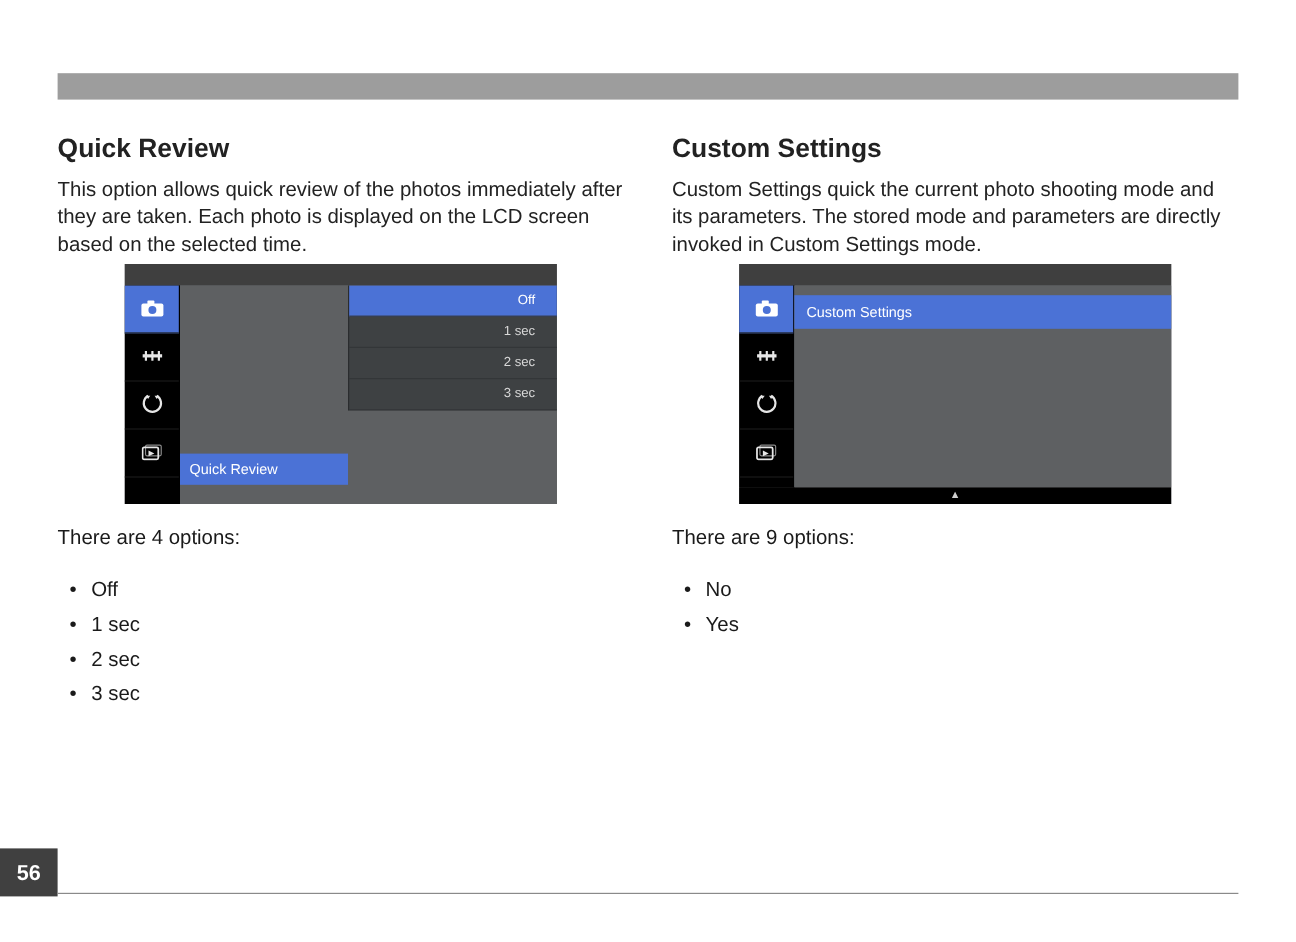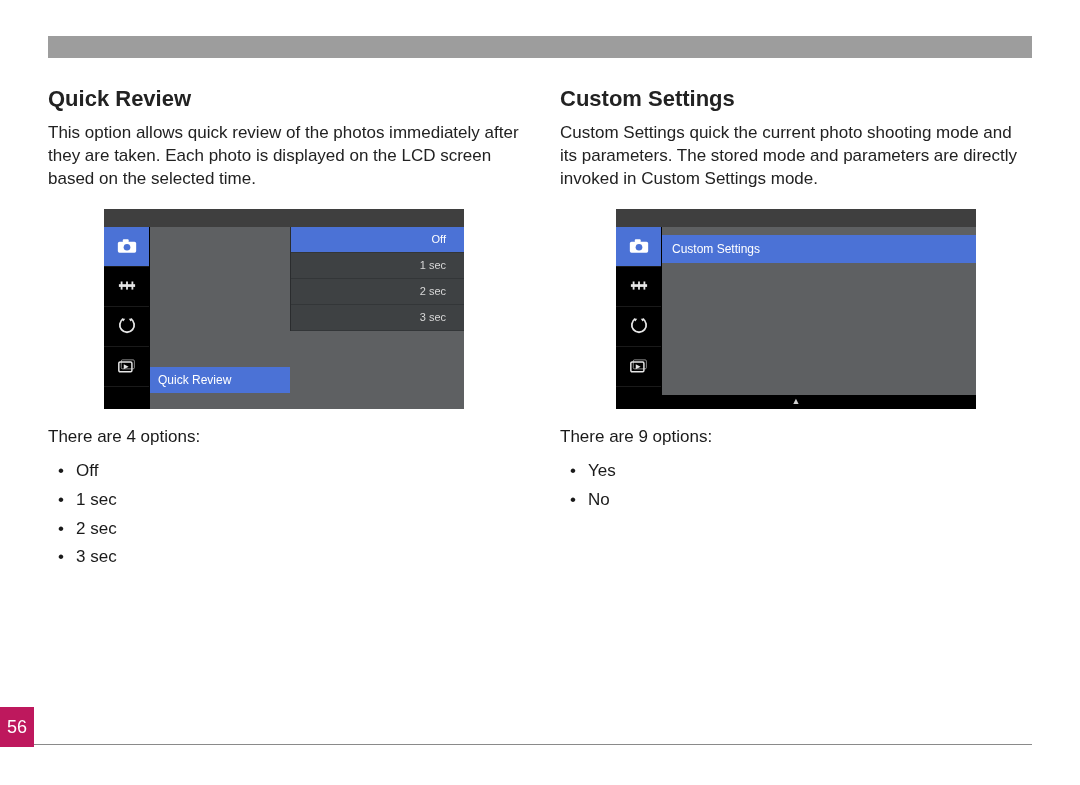--- a/index.html
+++ b/index.html
@@ -1,23 +1,23 @@
 <!DOCTYPE html>
 <html><head>
 <meta charset="utf-8">
 <style>
   * { box-sizing: border-box; margin: 0; padding: 0; }
   html, body { width: 1080px; height: 785px; background: #fff; font-family: "Segoe UI", "Lucida Sans", Arial, sans-serif; color: #1a1a1a; }
-  .page { position: relative; width: 1080px; height: 785px; padding: 36px 48px 40px 48px; }
+  .page { position: relative; width: 1080px; height: 785px; padding: 61px 48px 40px 48px; }
   .top-bar { height: 22px; background: #9d9d9d; width: 100%; margin-bottom: 28px; }
   .cols { display: flex; gap: 40px; }
   .col { flex: 1; min-width: 0; }
   h2 { font-size: 22px; font-weight: 600; color: #222; margin-bottom: 10px; }
-  p.body { font-size: 17px; line-height: 1.35; color: #222; margin-bottom: 18px; }
-  .options-intro { font-size: 17px; margin-top: 18px; margin-bottom: 10px; }
+  p.body { font-size: 17px; line-height: 1.35; color: #222; margin-bottom: 4px; }
+  .options-intro { font-size: 17px; margin-top: 18px; margin-bottom: 20px; }
   ul.opts { list-style: none; padding-left: 28px; }
   ul.opts li { font-size: 17px; line-height: 1.7; }
   ul.opts li::before { content: "•"; display: inline-block; width: 18px; margin-left: -18px; }
 
   
   .lcd {
     width: 360px; height: 200px; margin: 0 auto; position: relative;
     background: #5b5d5f; display: flex; flex-direction: column;
   }
   .lcd-header { height: 18px; background: #3f3f3f; }
@@ -64,23 +64,23 @@
     height: 14px; background: #000; display: flex; align-items: center; justify-content: center;
   }
   .lcd-footer .tri { color:#d0d0d0; font-size:9px; line-height:1; }
 
   
   .page-footer {
     position: absolute; left: 0; bottom: 38px; width: 100%;
     display: flex; align-items: flex-end;
   }
   .pg-num-box {
-    width: 34px; height: 40px; background: #be185d; color: #fff;
+    width: 48px; height: 40px; background: #404040; color: #fff;
     display: flex; align-items: center; justify-content: center;
-    font-size: 18px; font-weight: 400;
+    font-size: 18px; font-weight: 700;
   }
   .pg-rule { flex: 1; height: 1px; background: #8a8a8a; margin-bottom: 2px; margin-right: 48px; }
 </style>
 </head>
 <body>
 
 <div class="page">
   <div class="top-bar"></div>
 
   <div class="cols">
@@ -192,22 +192,22 @@
             </div>
           </div>
         </div>
         <div class="lcd-footer">
           <span class="tri">▲</span>
         </div>
       </div>
 
       <p class="options-intro">There are 9 options:</p>
       <ul class="opts">
+        <li>No</li>
         <li>Yes</li>
-        <li>No</li>
       </ul>
     </div>
 
   </div>
 
   <div class="page-footer">
     <div class="pg-num-box">56</div>
     <div class="pg-rule"></div>
   </div>
 </div>

